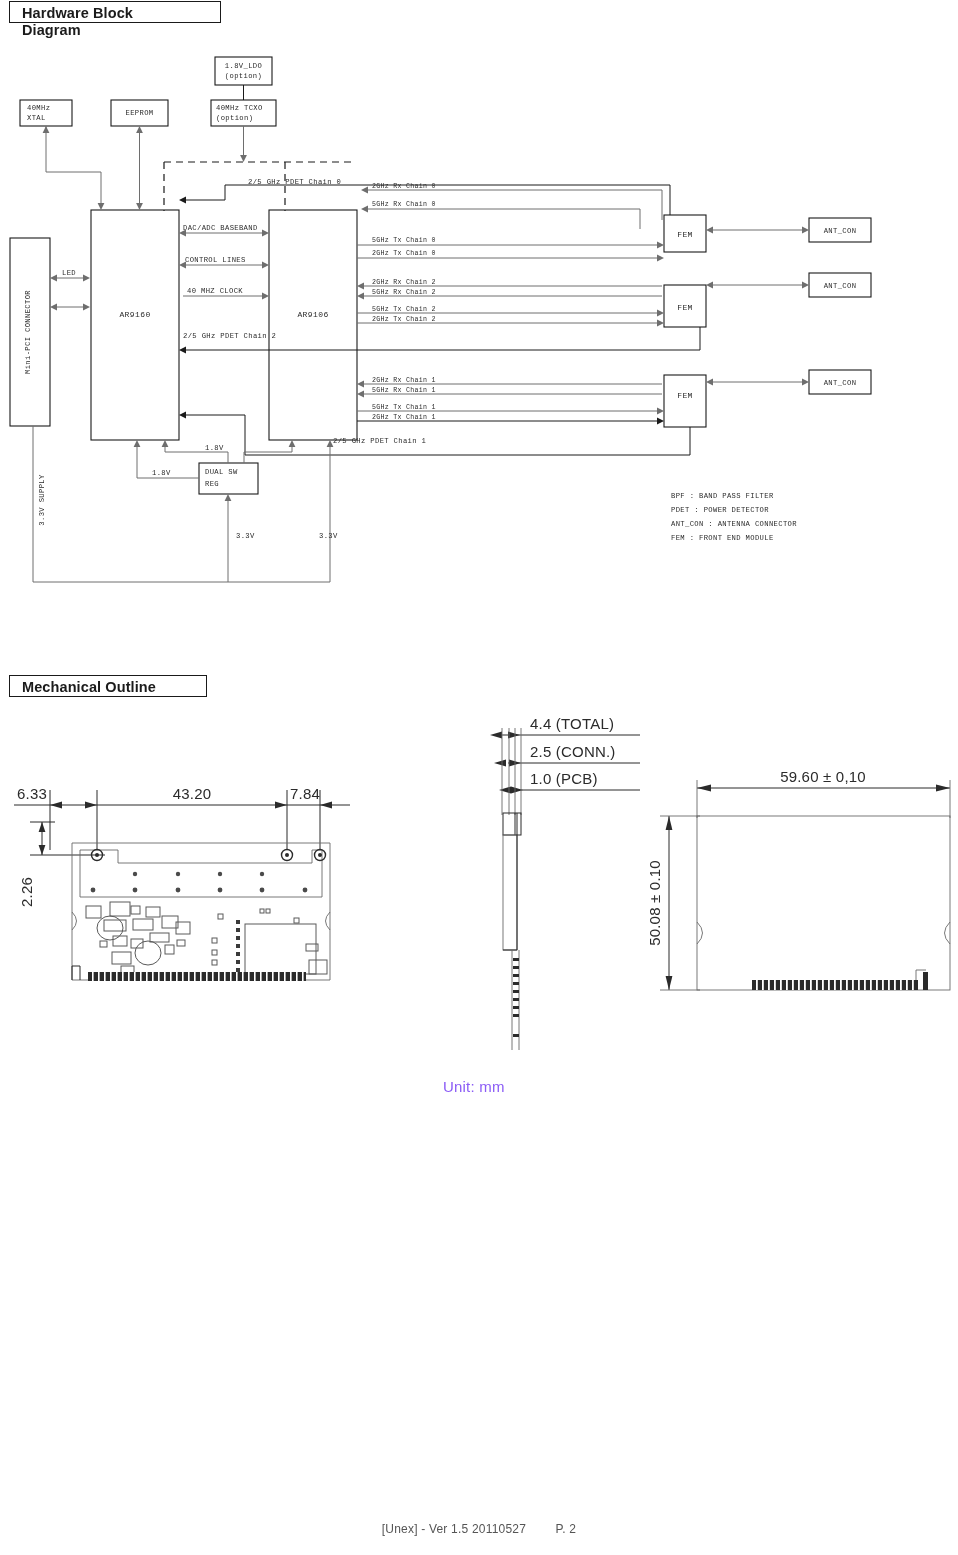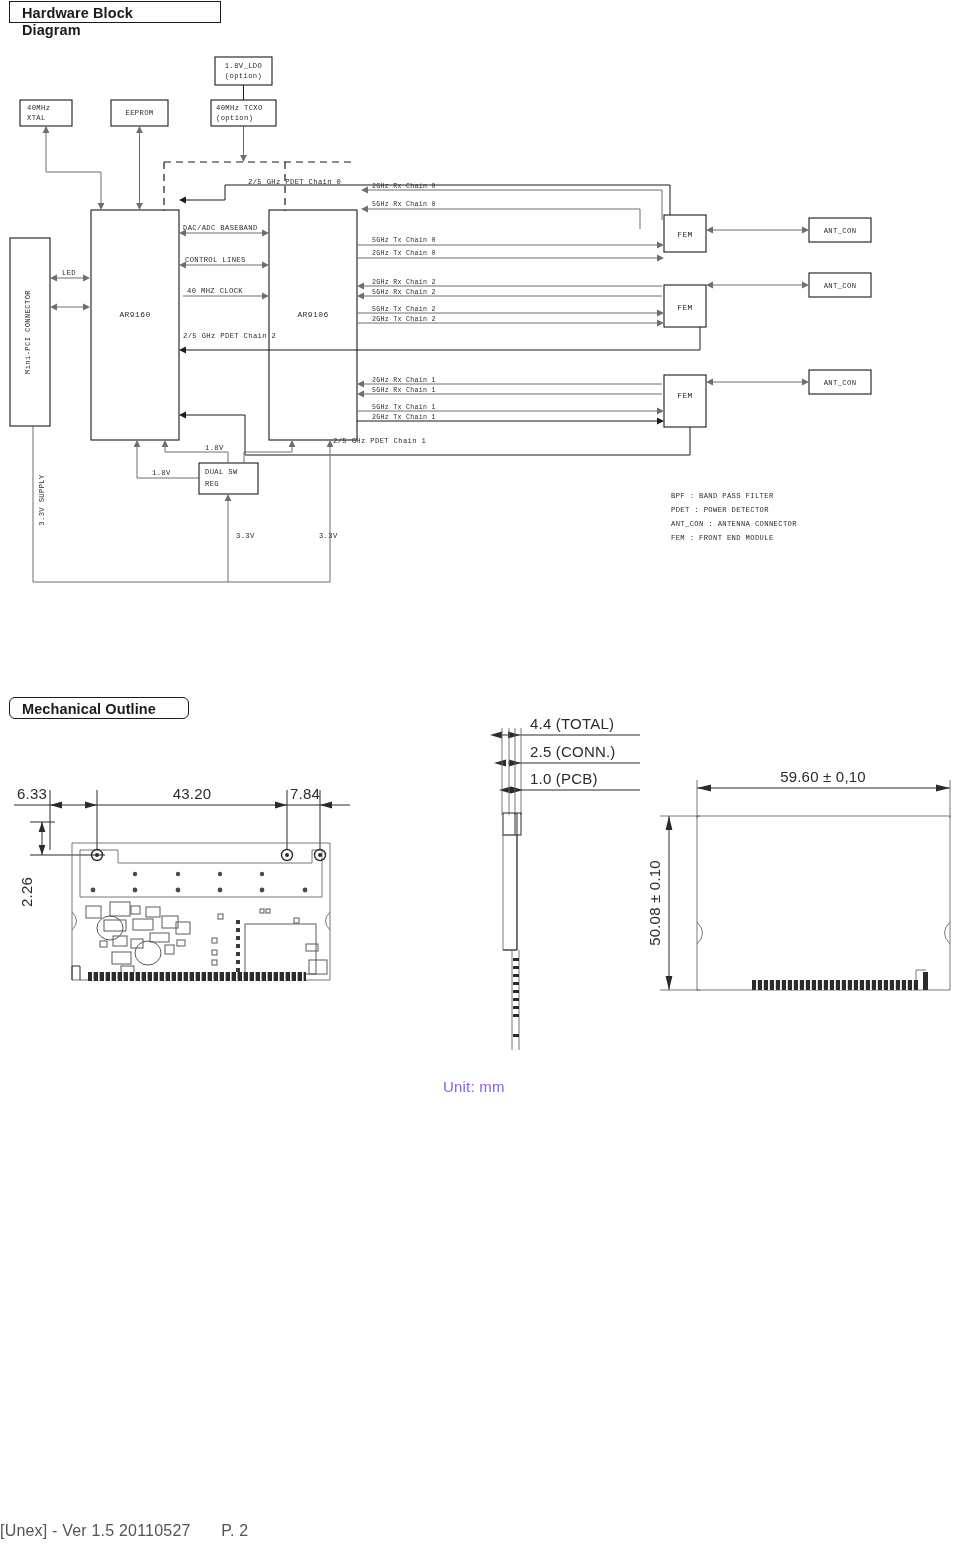--- a/index.html
+++ b/index.html
@@ -16,39 +16,39 @@
     background:#fff;
     font-weight:bold;
     font-size:14.5px;
     letter-spacing:.1px;
     color:#1b1b1b;
     padding:3px 26px 4px 12px;
     box-sizing:border-box;
     line-height:1.15;
   }
   #hw-title{left:9px;top:1px;width:212px;height:22px;}
-  #mech-title{left:9px;top:697px;width:180px;height:22px;border-radius:6px;}
+  #mech-title{left:9px;top:675px;width:198px;height:22px;}
 
   
   #bd{position:absolute;left:0;top:30px;width:768px;height:590px;}
   #bd svg{position:absolute;left:0;top:0;}
 
   
   #mech{position:absolute;left:0;top:700px;width:958px;height:400px;}
   #mech svg{position:absolute;left:0;top:0;}
 
   #unit-label{
     position:absolute;left:443px;top:1078px;
     font-size:15px;color:#8b5cf6;letter-spacing:.2px;
   }
 
   
   #footer{
     position:absolute;left:0;top:1522px;width:958px;
-    text-align:left;font-size:16px;color:#555;letter-spacing:.2px;
+    text-align:center;font-size:12px;color:#555;letter-spacing:.2px;
   }
   #footer .pg{margin-left:26px;}
 
   text{font-family:"Liberation Mono", monospace; fill:#2b2b2b;}
   .bx{fill:#ffffff;stroke:#1a1a1a;stroke-width:1.1;}
   .ln{stroke:#6e6e6e;stroke-width:1;fill:none;}
   .lnb{stroke:#1a1a1a;stroke-width:1;fill:none;}
   .dash{stroke:#1a1a1a;stroke-width:1.2;fill:none;stroke-dasharray:7 5;}
   .lbl{font-size:7.2px;letter-spacing:.35px;}
   .lbl-s{font-size:6.6px;letter-spacing:.3px;}

